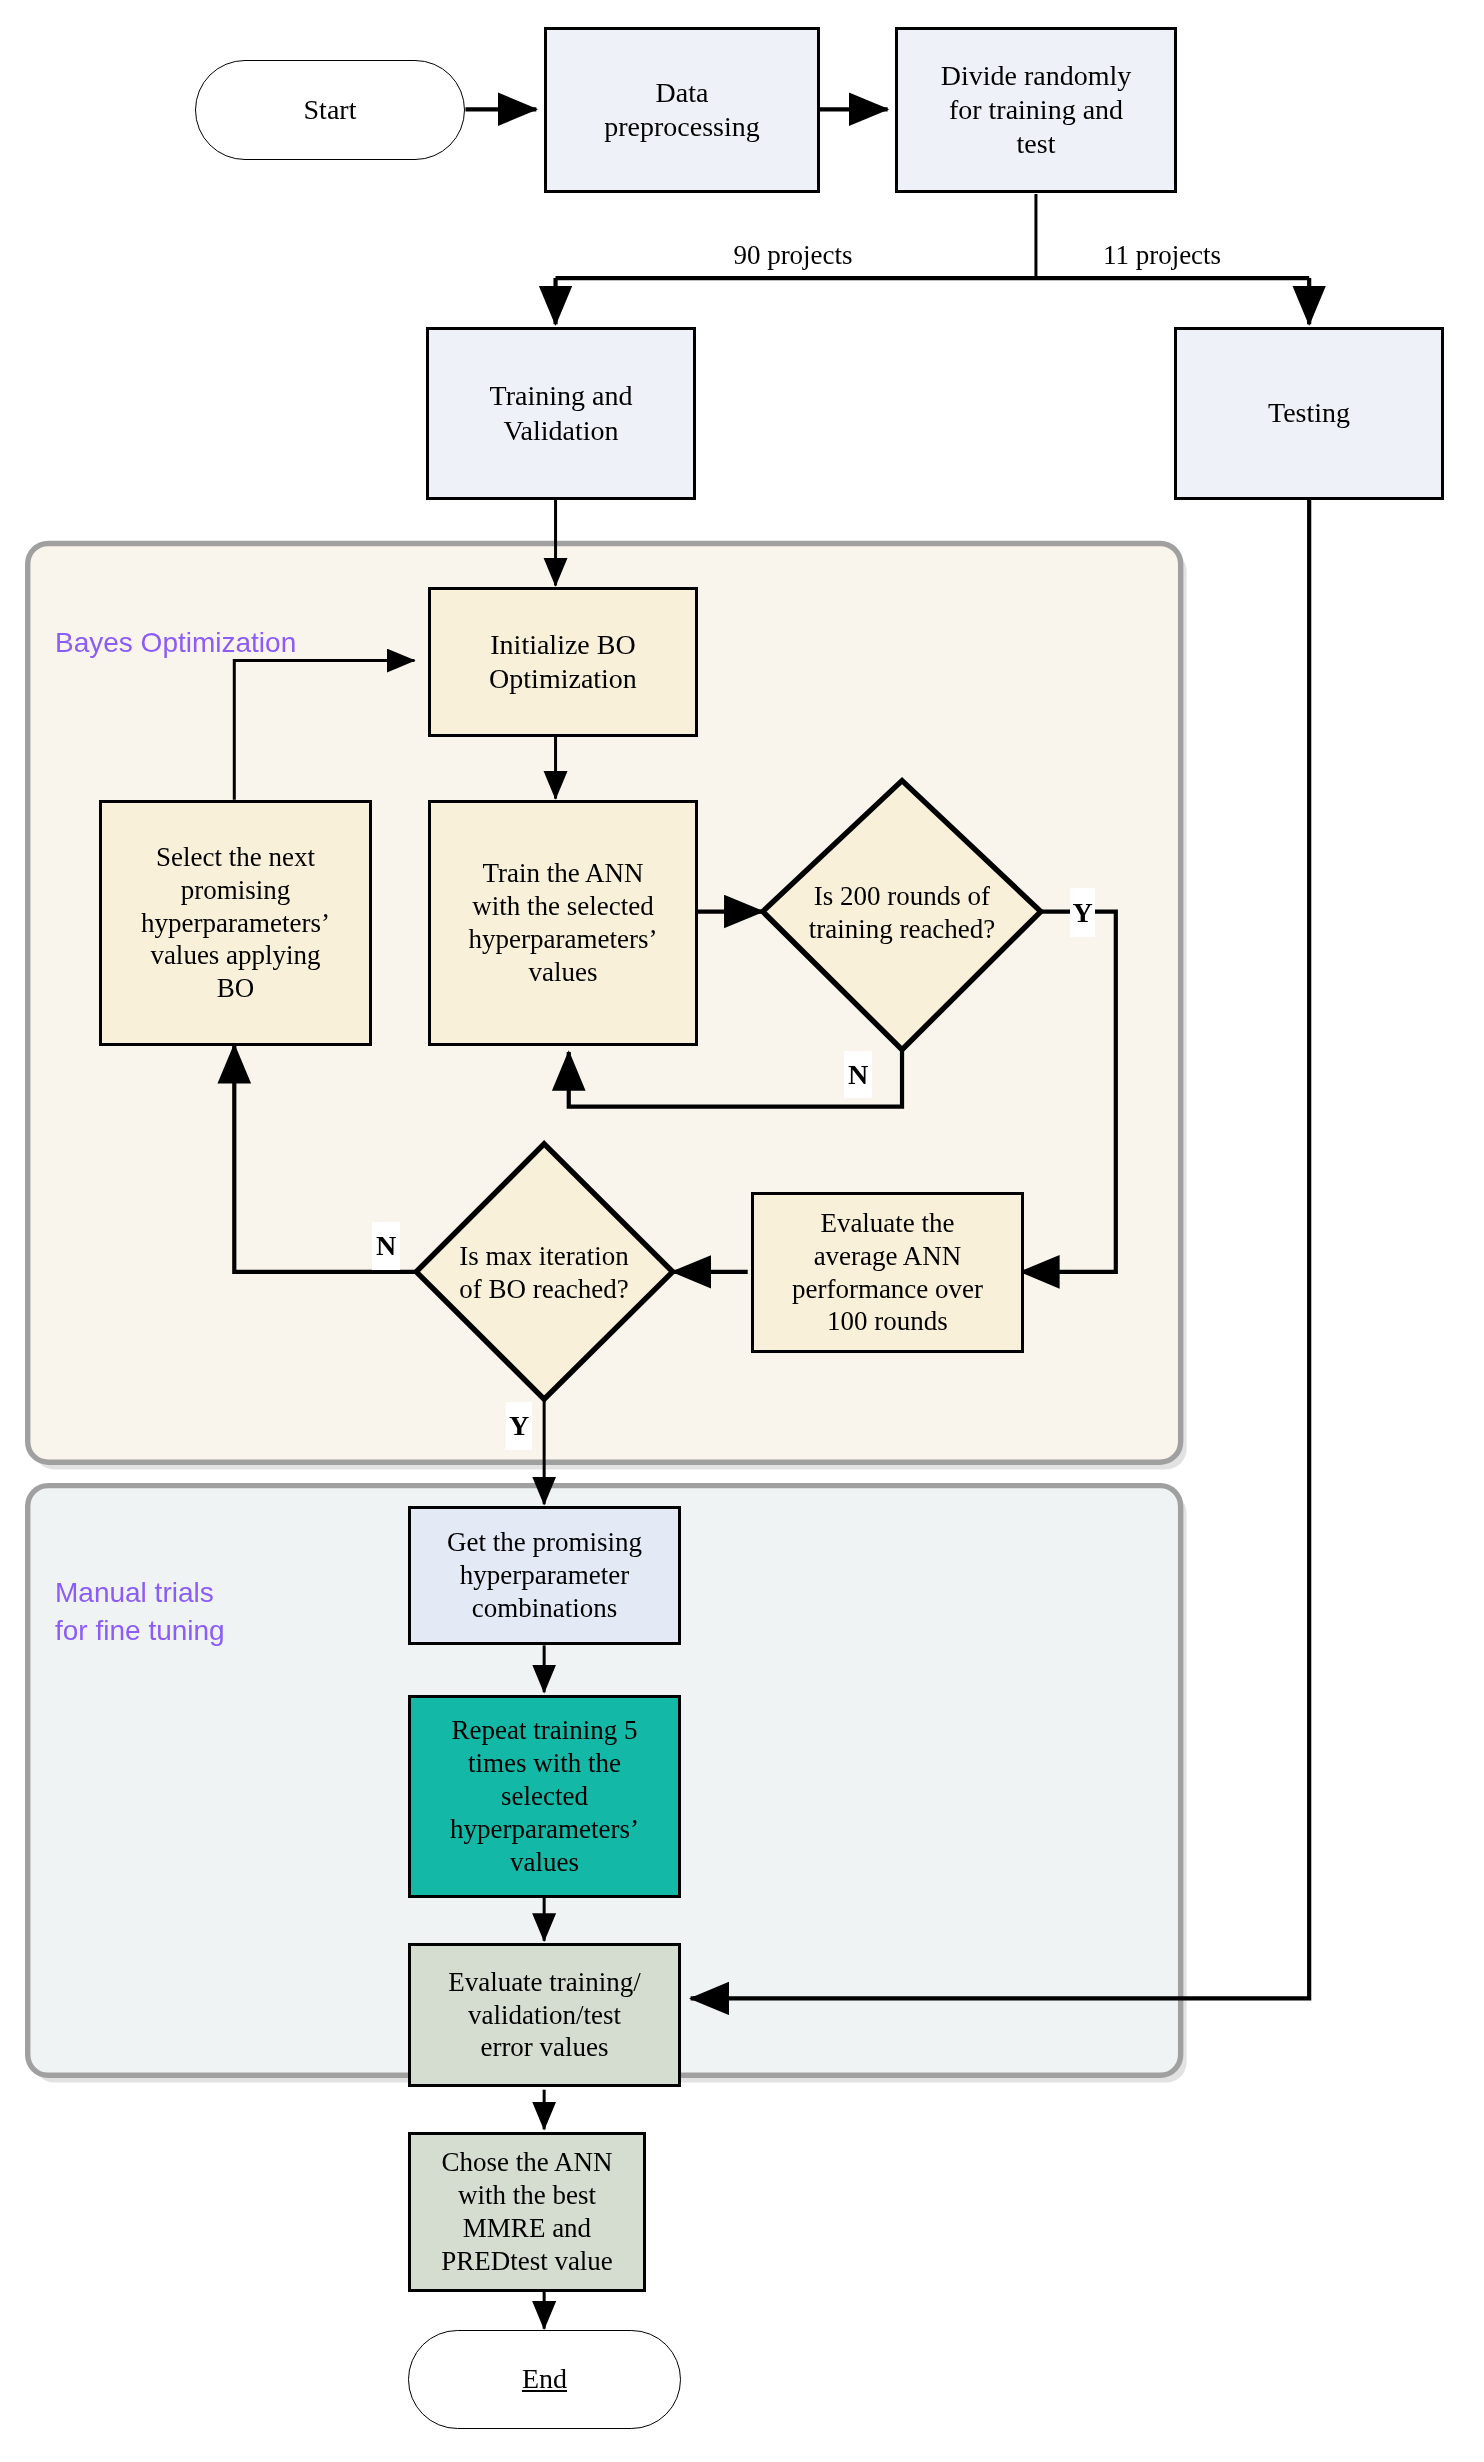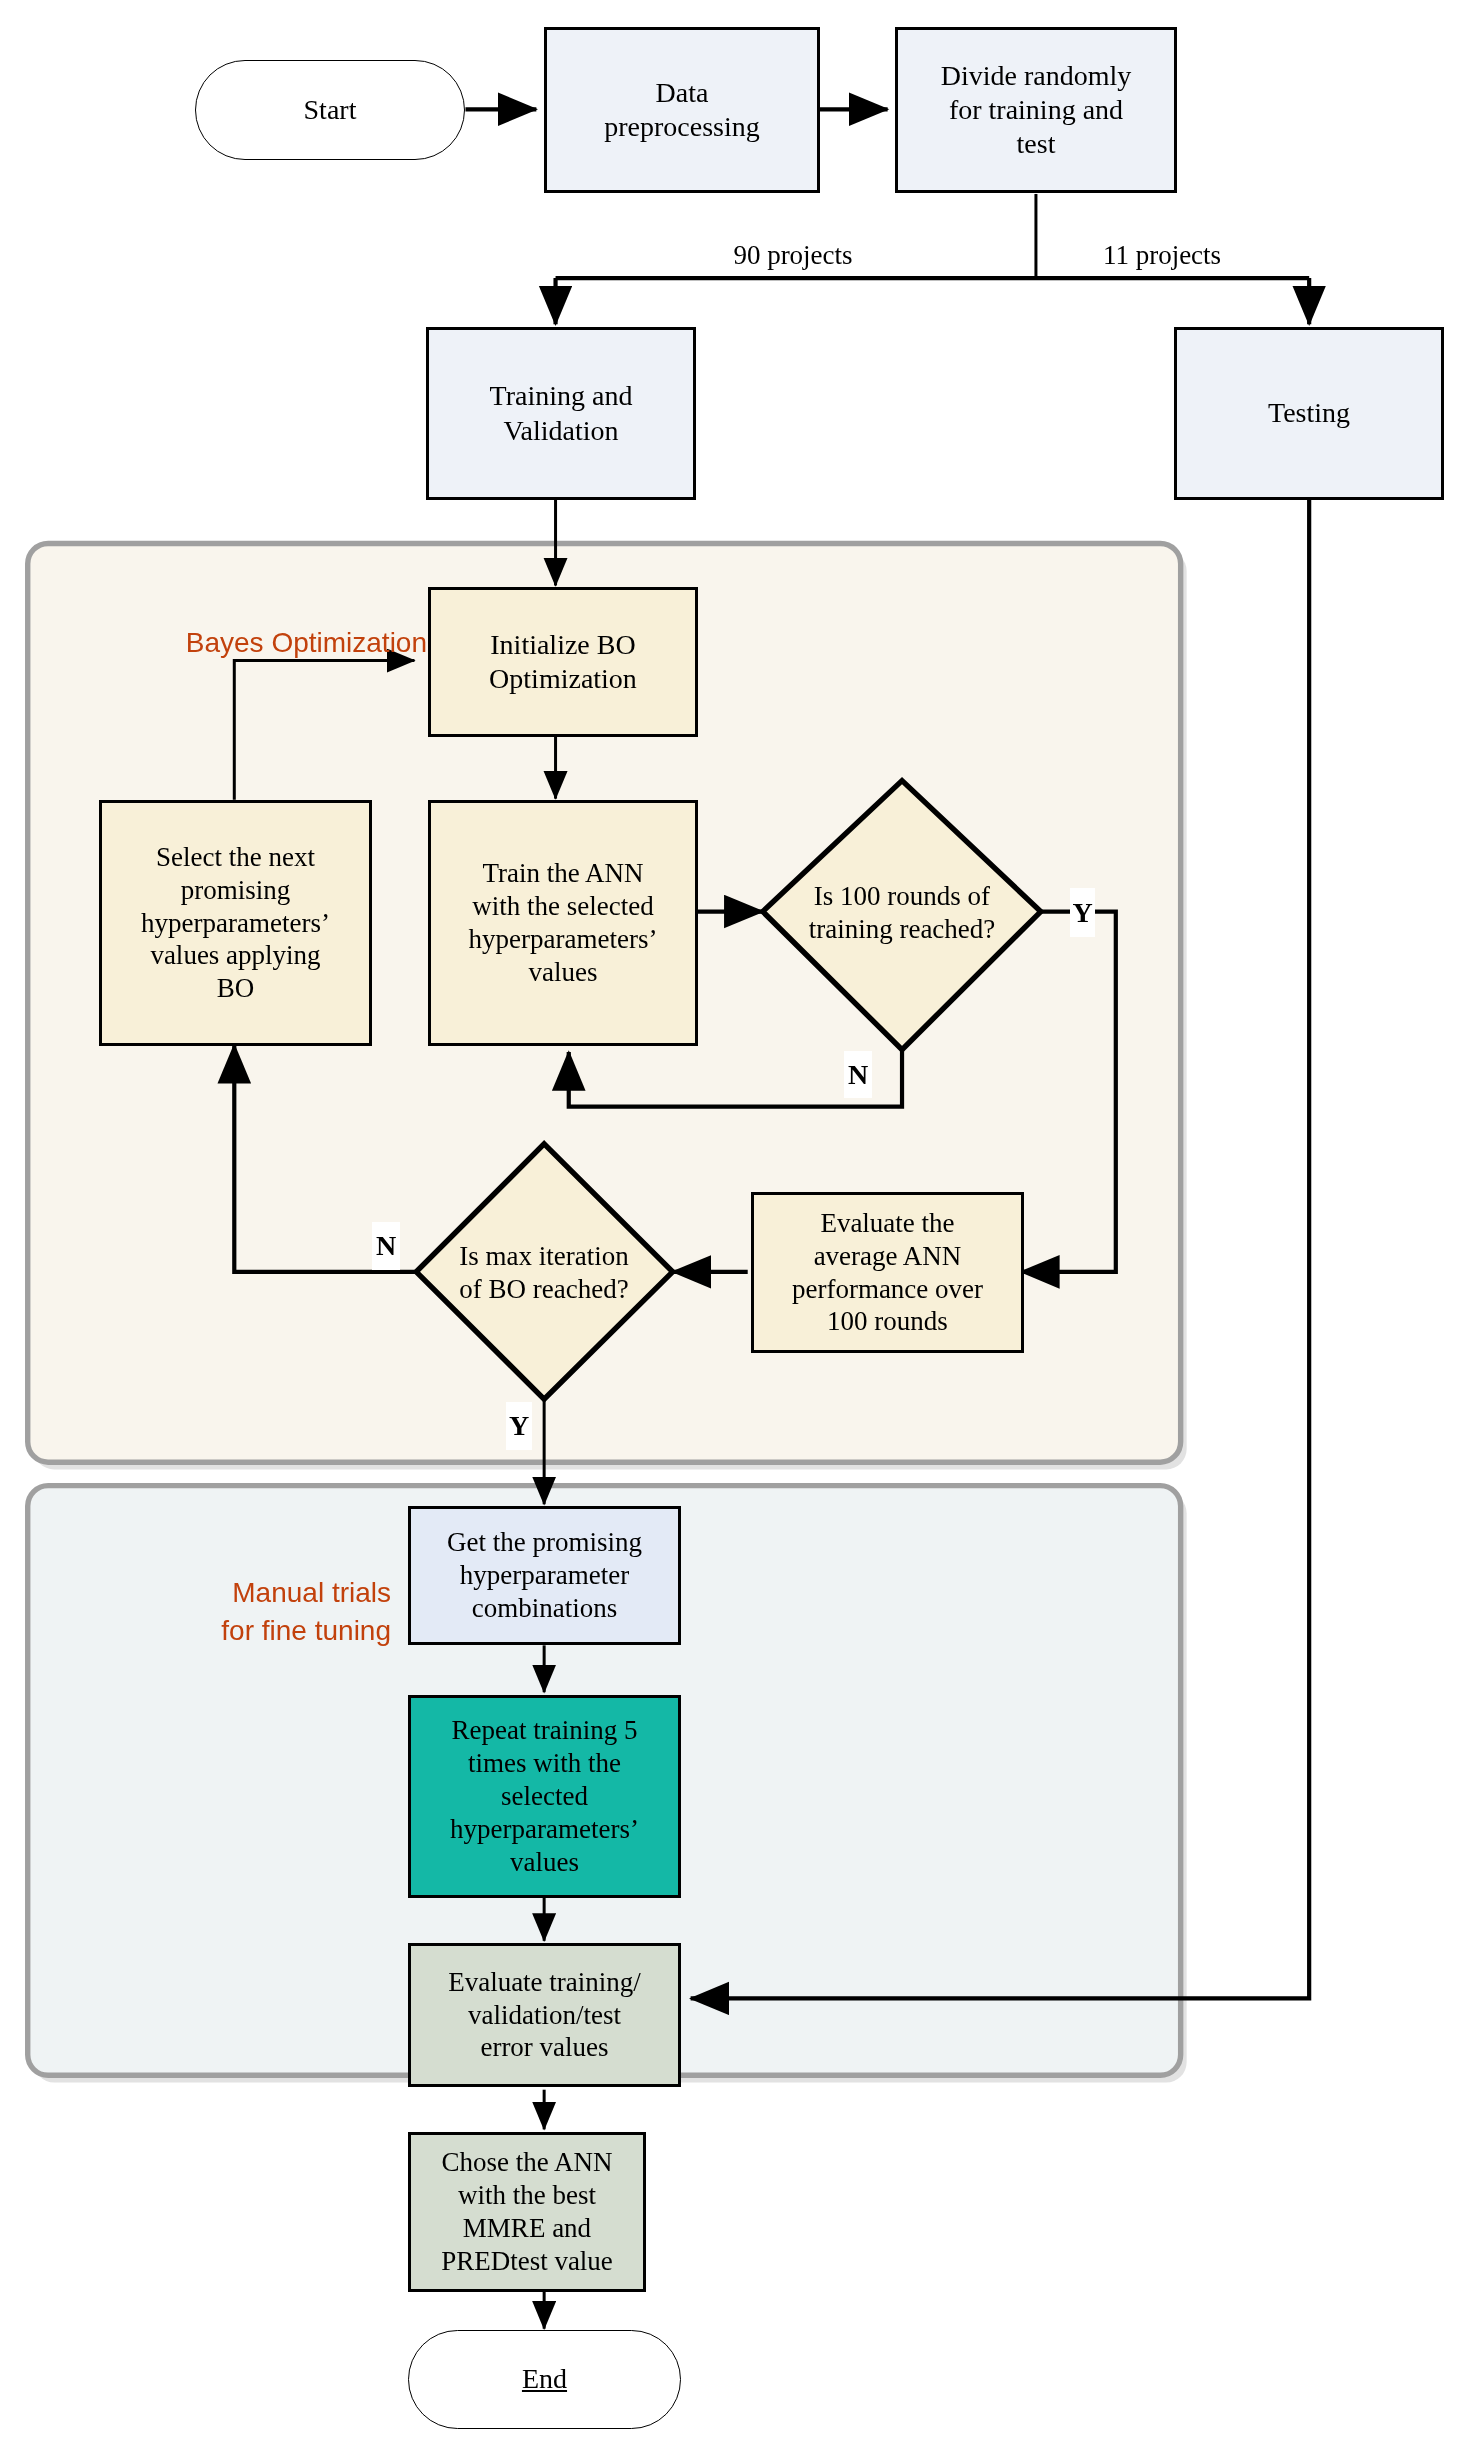--- a/index.html
+++ b/index.html
@@ -5,21 +5,21 @@
   html,body{margin:0;padding:0;background:#ffffff;}
   #stage{position:relative;width:1484px;height:2462px;background:#ffffff;
          font-family:"Liberation Serif", serif;overflow:hidden;}
   svg.layer{position:absolute;top:0;left:0;width:1484px;height:2462px;}
   .node{position:absolute;box-sizing:border-box;display:flex;align-items:center;
         justify-content:center;text-align:center;line-height:1.22;
         font-family:"Liberation Serif", serif;color:#000;}
   .rect{border:3px solid #000;}
   .stadium{border:1.8px solid #000;border-radius:600px;background:#ffffff;}
   .panel-label{position:absolute;font-family:"Liberation Sans", sans-serif;
-               color:#c2410c;line-height:1.35;white-space:pre-line;text-align:right;}
+               color:#8b5cf6;line-height:1.35;white-space:pre-line;}
   .edge-label{position:absolute;background:#ffffff;font-family:"Liberation Serif", serif;
               color:#000;display:flex;align-items:center;justify-content:center;}
   .yn{font-weight:bold;}
   .diamond-text{position:absolute;display:flex;align-items:center;justify-content:center;
                 text-align:center;line-height:1.22;font-family:"Liberation Serif", serif;color:#000;}
   .flow-label{position:absolute;font-family:"Liberation Serif", serif;color:#000;
               text-align:center;}
 </style>
 </head>
 <body>
@@ -139,21 +139,21 @@
   </div>
 
   <div class="node rect" style="left:428px;top:800px;width:270px;height:246px;background:#f8f0d8;font-size:27px;white-space:pre-line;">
     <span>Train the ANN
 with the selected
 hyperparameters’
 values</span>
   </div>
 
   <div class="diamond-text" style="left:764px;top:865px;width:276px;height:96px;font-size:27px;white-space:pre-line;">
-    <span>Is 100 rounds of
+    <span>Is 200 rounds of
 training reached?</span>
   </div>
 
   <div class="edge-label yn" style="left:1070px;top:888px;width:25px;height:49px;font-size:28px;">
     <span>Y</span>
   </div>
 
   <div class="edge-label yn" style="left:844px;top:1051px;width:28px;height:47px;font-size:28px;">
     <span>N</span>
   </div>

